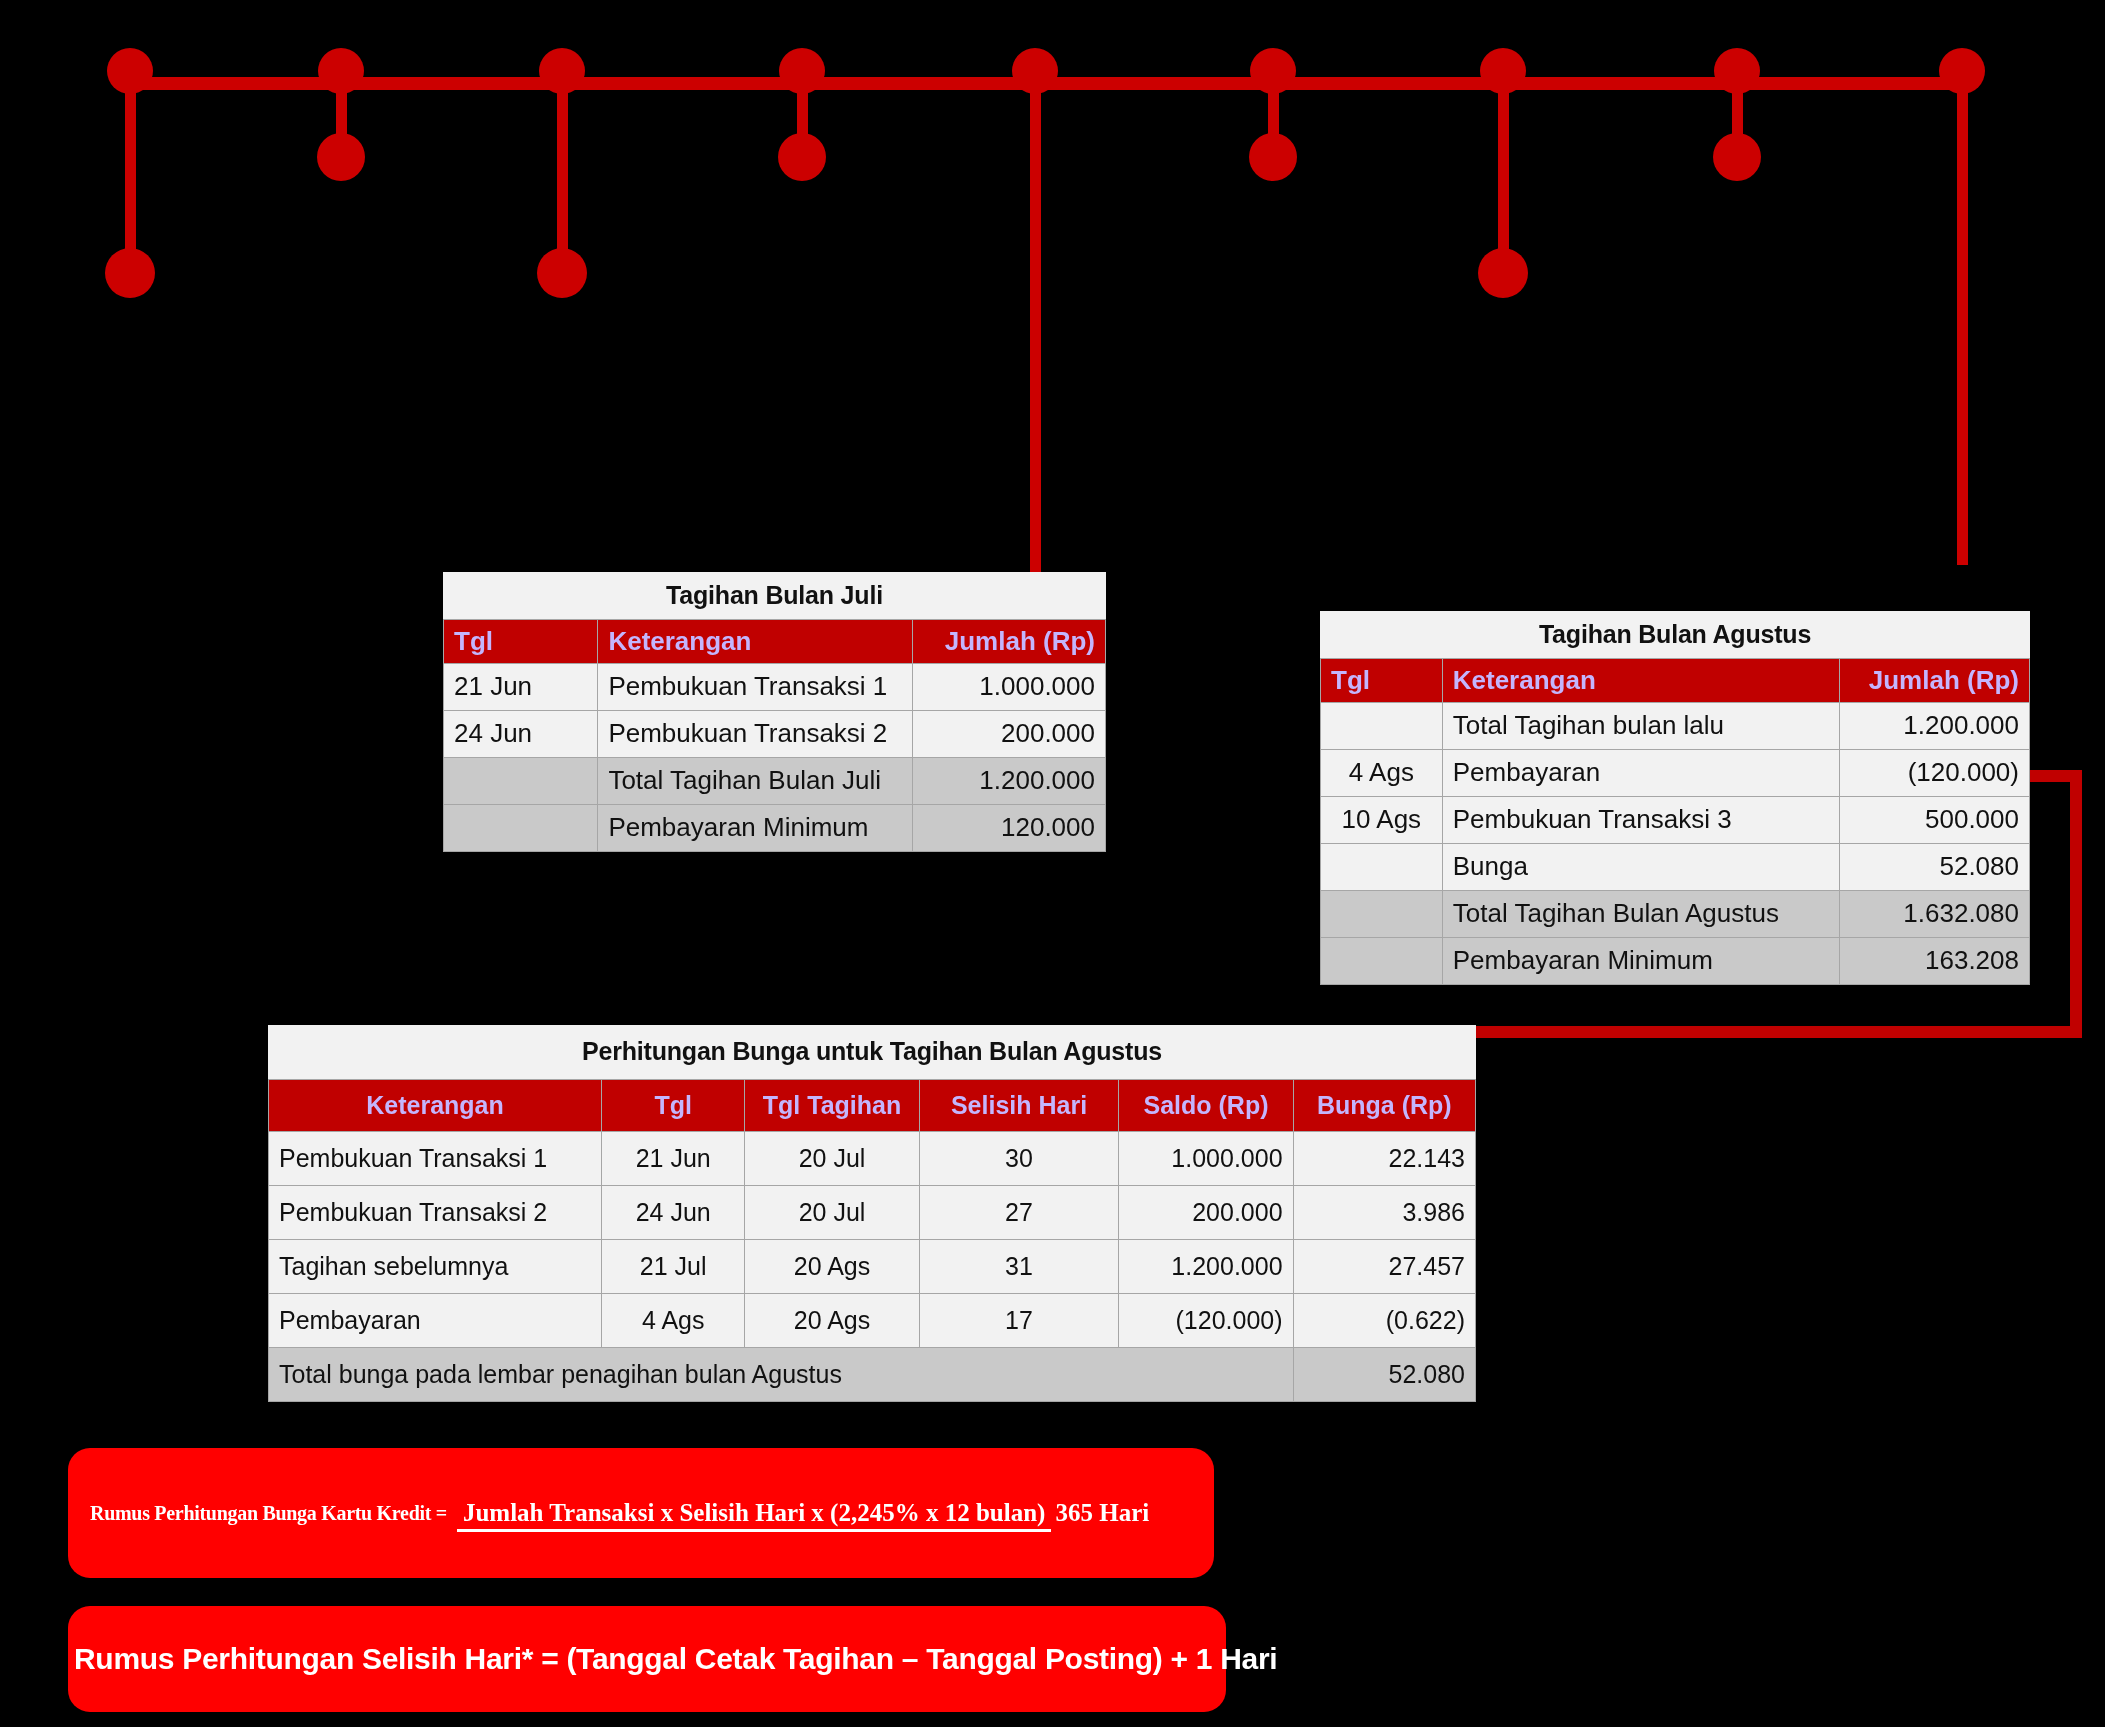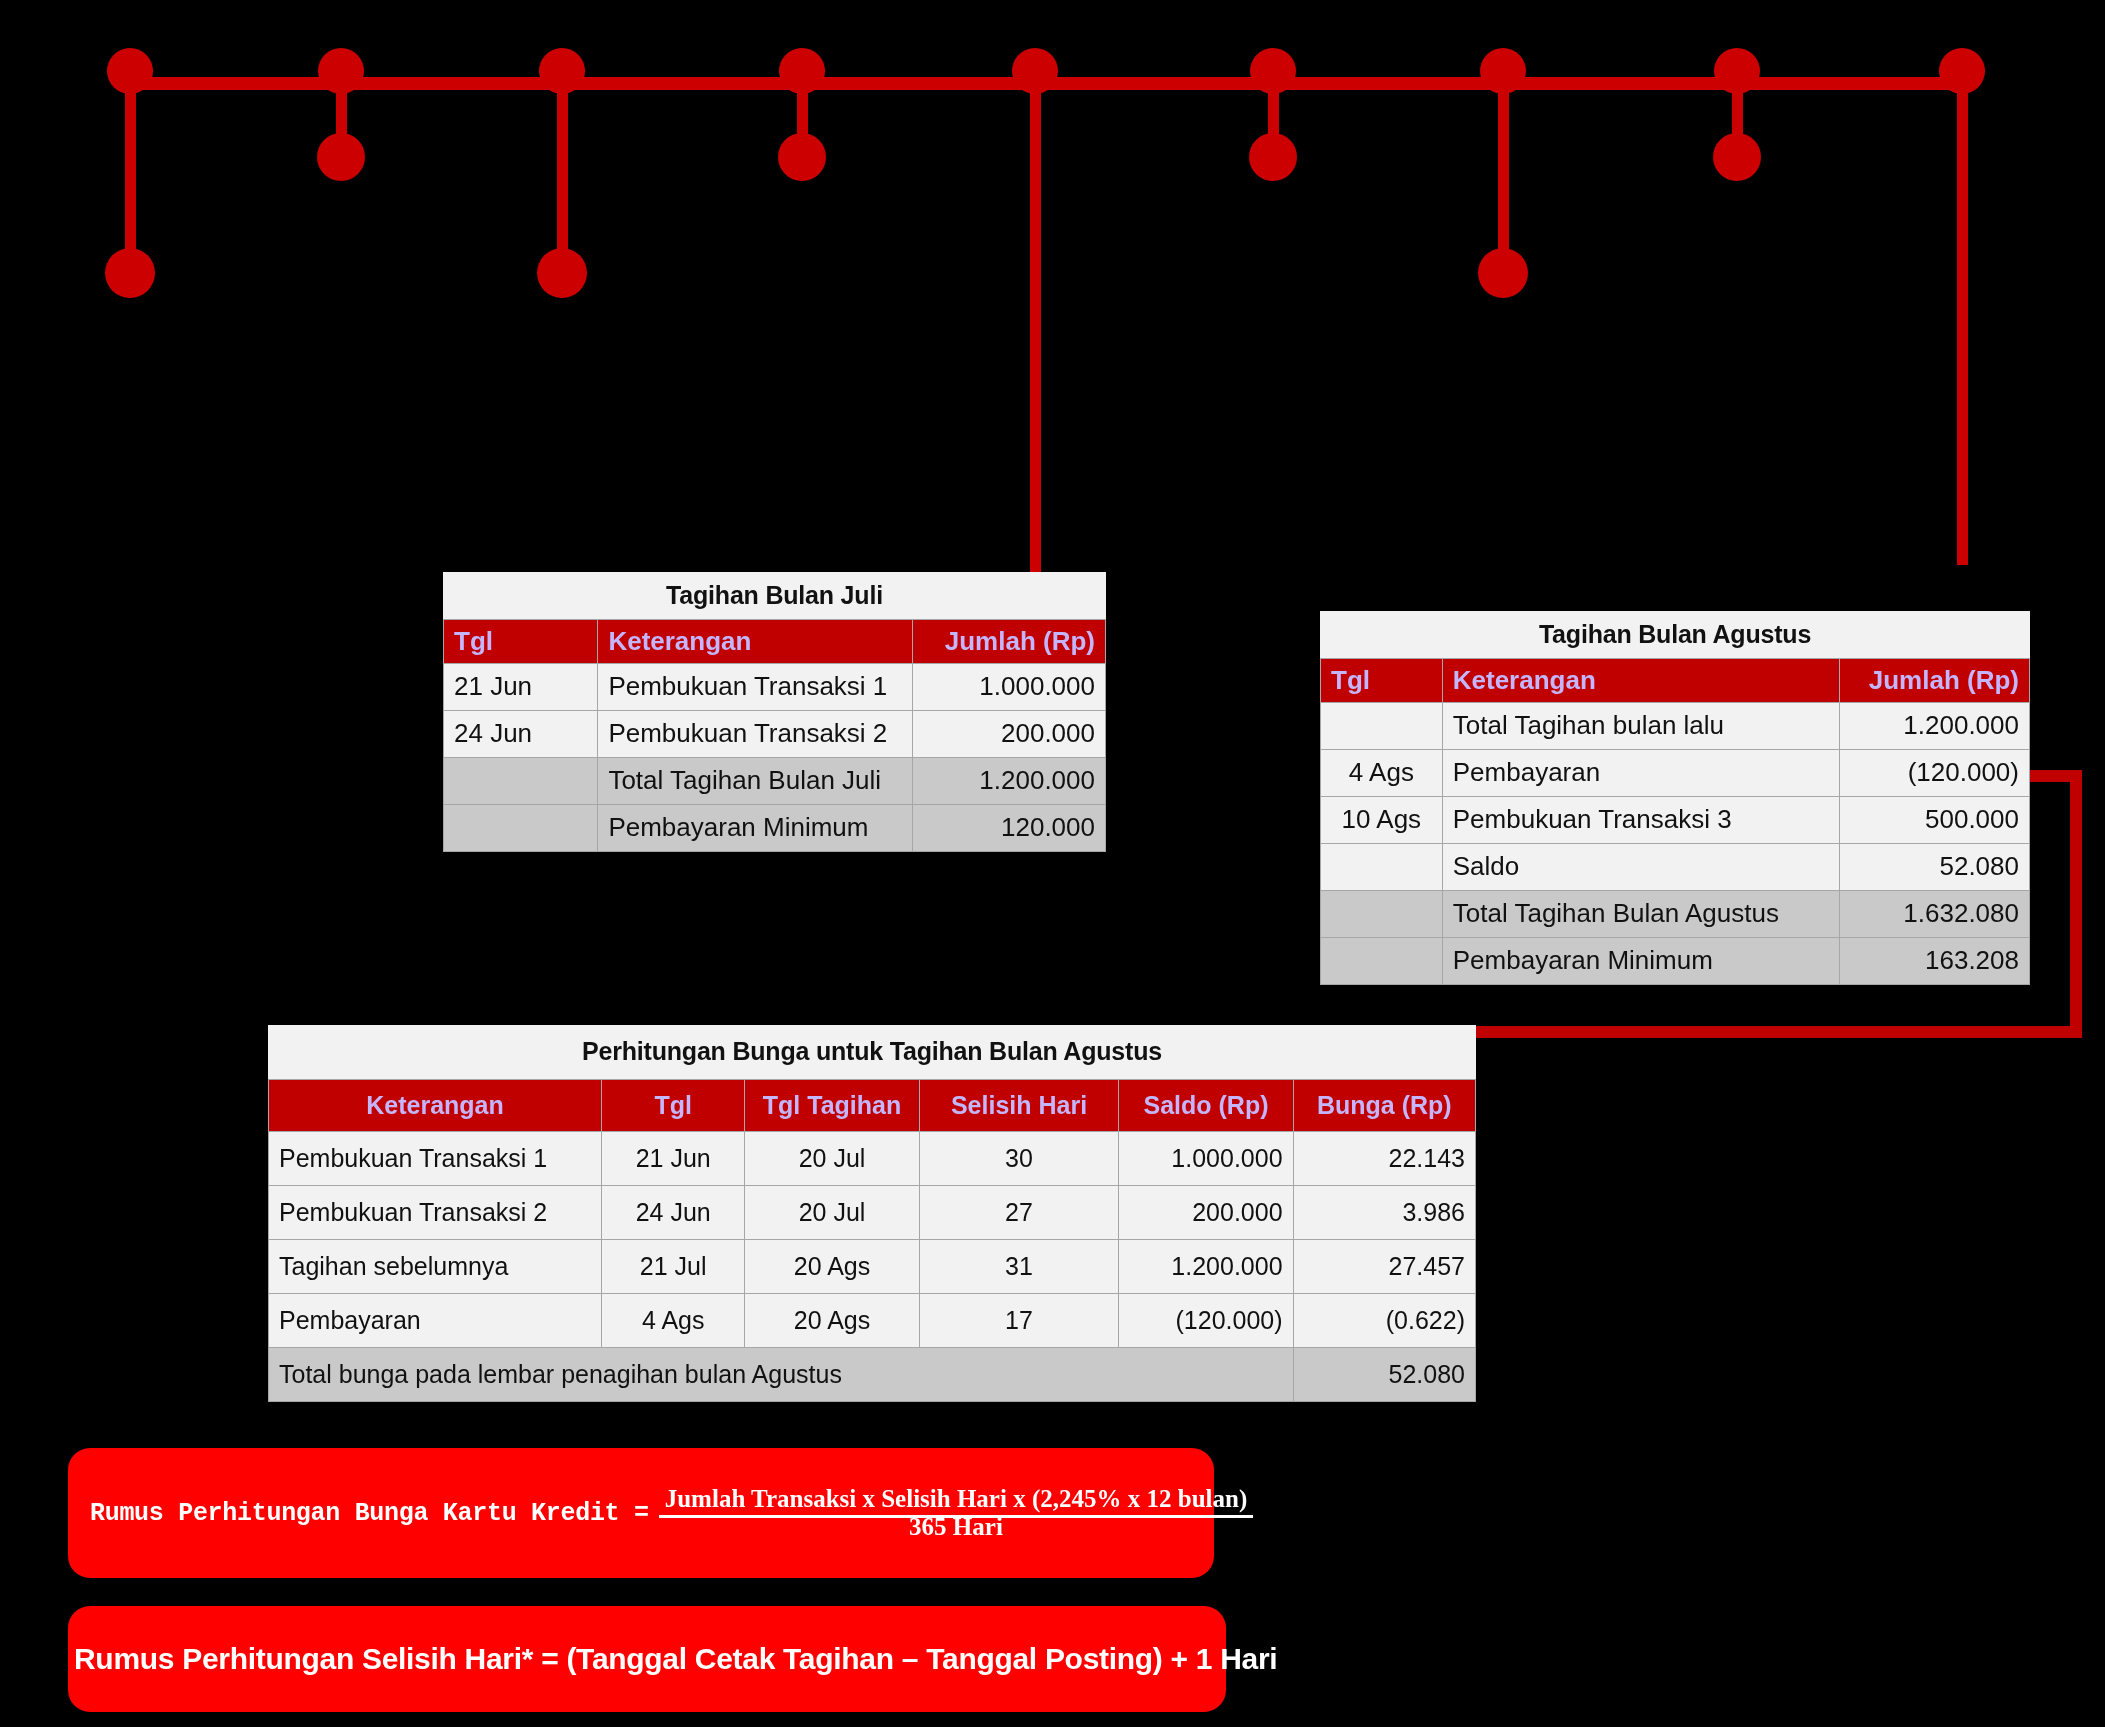--- a/index.html
+++ b/index.html
@@ -97,22 +97,22 @@
     background: #FF0000;
     border-radius: 22px;
     color: #FFFFFF;
     font-weight: bold;
     display: flex;
     align-items: center;
   }
   #pill-bunga { left: 68px; top: 1448px; width: 1146px; height: 130px; padding-left: 22px; }
   #pill-hari  { left: 68px; top: 1606px; width: 1158px; height: 106px; padding-left: 6px; }
 
-  .pill .lead { font-size: 25px; white-space: nowrap; letter-spacing: -0.3px;
-                font-family: Liberation Mono, monospace; font-weight: bold; }
+  .pill .lead { font-size: 20px; white-space: nowrap; letter-spacing: -0.3px;
+                font-family: Liberation Serif, serif; font-weight: bold; }
   #pill-hari .lead { font-size: 30px; font-family: "Liberation Sans", sans-serif; }
 
   .frac { display: inline-block; text-align: center; margin-left: 10px;
           font-family: "Liberation Serif", serif; font-weight: bold; }
   .frac .numer { font-size: 25px; padding: 0 6px 3px 6px; border-bottom: 3px solid #FFFFFF;
                  white-space: nowrap; }
   .frac .denom { font-size: 25px; padding-top: 5px; }
 </style>
 </head>
 <body>
@@ -226,21 +226,21 @@
         <td class="lft">Pembayaran</td>
         <td class="num">(120.000)</td>
       </tr>
       <tr>
         <td class="ctr">10 Ags</td>
         <td class="lft">Pembukuan Transaksi 3</td>
         <td class="num">500.000</td>
       </tr>
       <tr>
         <td class="ctr"></td>
-        <td class="lft">Saldo</td>
+        <td class="lft">Bunga</td>
         <td class="num">52.080</td>
       </tr>
       <tr class="sum">
         <td class="ctr"></td>
         <td class="lft">Total Tagihan Bulan Agustus</td>
         <td class="num">1.632.080</td>
       </tr>
       <tr class="sum">
         <td class="ctr"></td>
         <td class="lft">Pembayaran Minimum</td>

